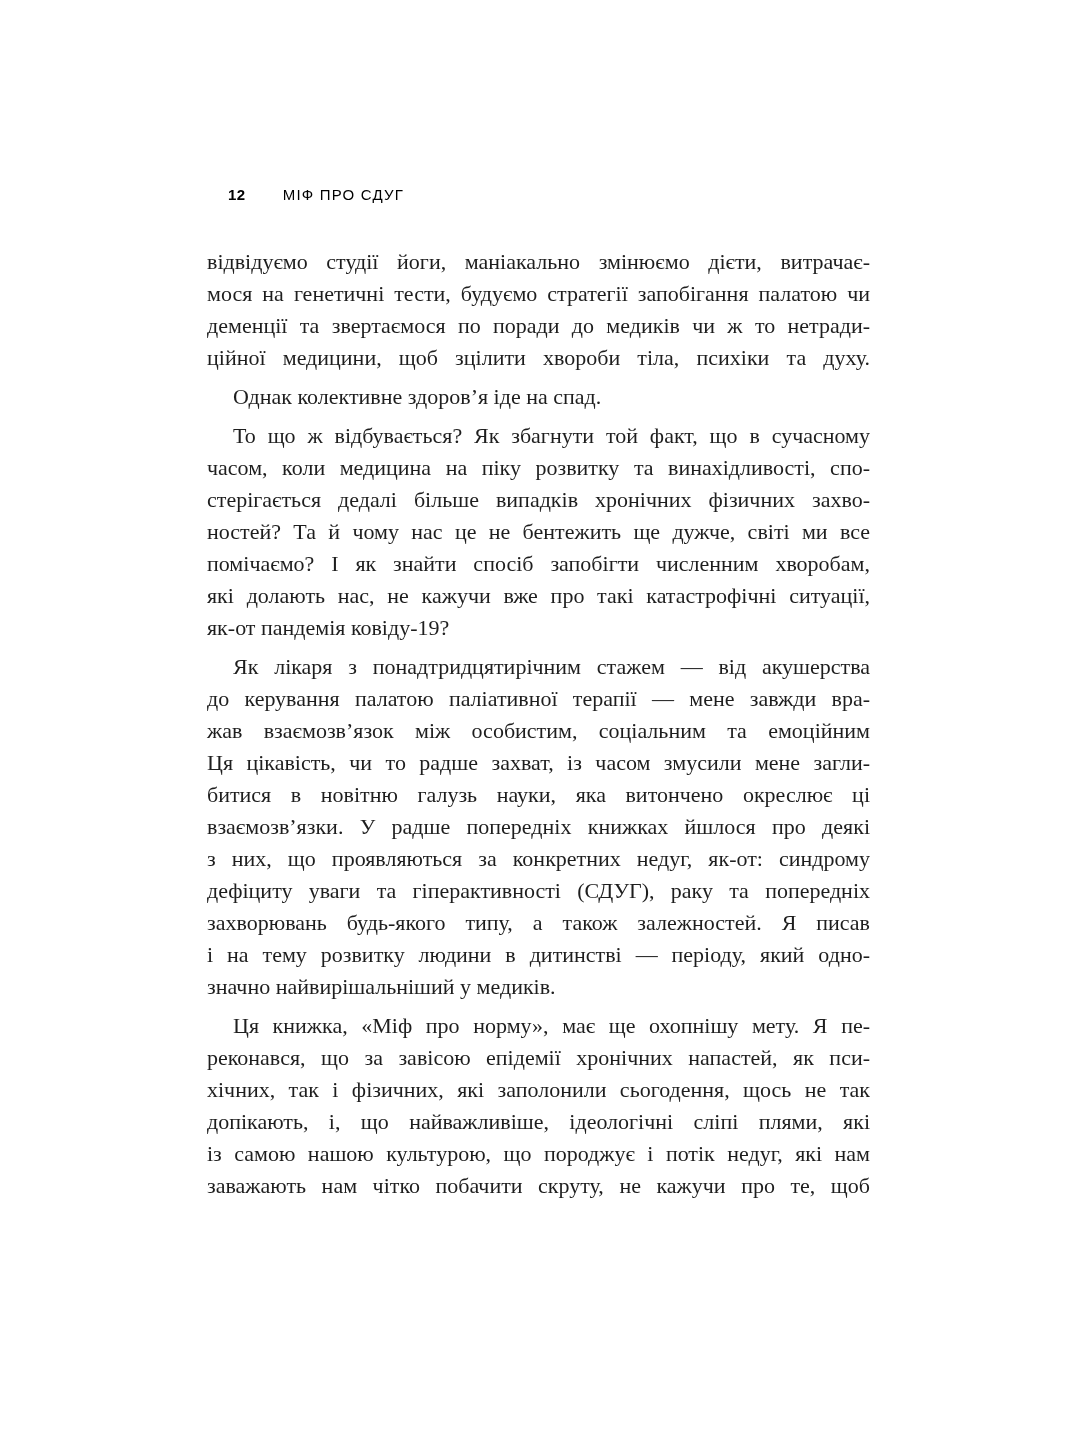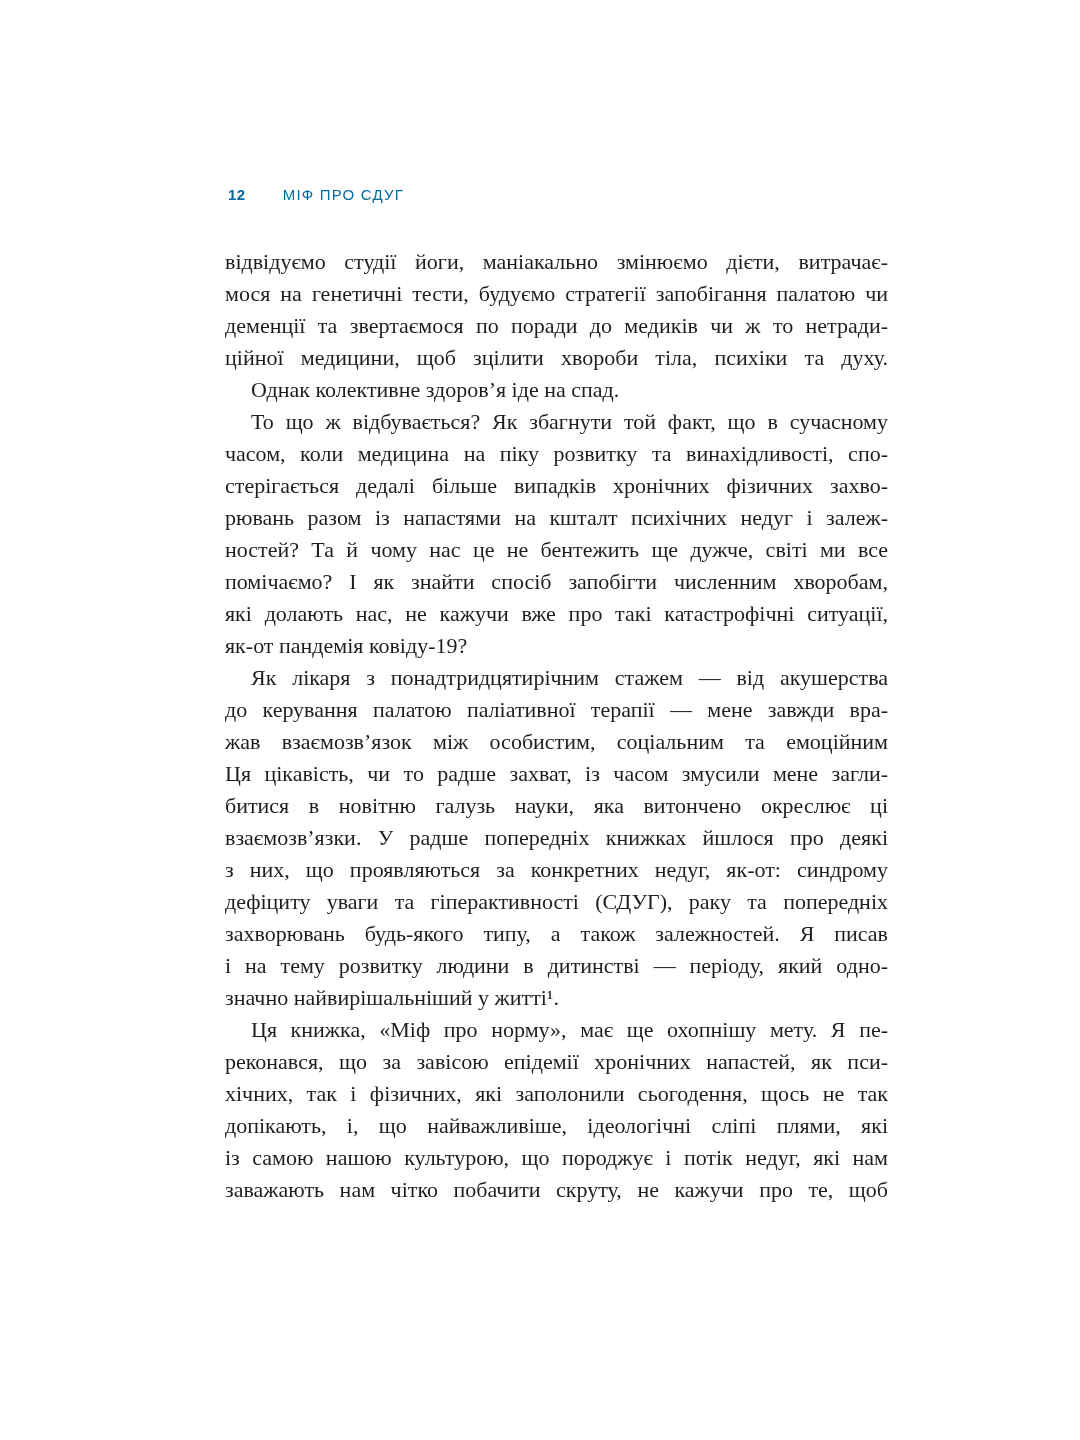--- a/index.html
+++ b/index.html
@@ -14,52 +14,53 @@
     background: #ffffff;
     overflow: hidden;
   }
   .running-head {
     position: absolute;
     left: 228px;
     top: 186px;
     display: flex;
     align-items: baseline;
     font-family: "Liberation Sans", "DejaVu Sans", sans-serif;
-    color: #0369a1;
+    color: #000000;
     font-size: 15px;
   }
   .pagenum {
     font-weight: 700;
     letter-spacing: 0.5px;
   }
   .runtitle {
     margin-left: 37px;
     font-weight: 400;
     letter-spacing: 1.2px;
   }
   .text-block {
     position: absolute;
-    left: 225px;
+    left: 207px;
     top: 246px;
     width: 663px;
     font-family: "Liberation Serif", "DejaVu Serif", serif;
     font-size: 22px;
     color: #1e1e1e;
   }
   .line {
     height: 32px;
     line-height: 32px;
     text-align: justify;
     text-align-last: justify;
     text-justify: inter-word;
     white-space: nowrap;
     overflow: visible;
   }
   .line.indent {
     padding-left: 26px;
+    margin-top: 7px;
   }
   .line.endline {
     text-align-last: left;
   }
 </style>
 </head>
 <body>
 
 <div class="page">
   <header class="running-head">
@@ -69,36 +70,35 @@
 
   <main class="text-block" id="text-block">
       <div class="line">відвідуємо студії йоги, маніакально змінюємо дієти, витрачає-</div>
       <div class="line">мося на генетичні тести, будуємо стратегії запобігання палатою чи</div>
       <div class="line">деменції та звертаємося по поради до медиків чи ж то нетради-</div>
       <div class="line">ційної медицини, щоб зцілити хвороби тіла, психіки та духу.</div>
       <div class="line indent endline">Однак колективне здоров’я іде на спад.</div>
       <div class="line indent">То що ж відбувається? Як збагнути той факт, що в сучасному</div>
       <div class="line">часом, коли медицина на піку розвитку та винахідливості, спо-</div>
       <div class="line">стерігається дедалі більше випадків хронічних фізичних захво-</div>
-      <div class="line">рювань разом із напастями на кшталт психічних недуг і залеж-</div>
       <div class="line">ностей? Та й чому нас це не бентежить ще дужче, світі ми все</div>
       <div class="line">помічаємо? І як знайти спосіб запобігти численним хворобам,</div>
       <div class="line">які долають нас, не кажучи вже про такі катастрофічні ситуації,</div>
       <div class="line endline">як-от пандемія ковіду-19?</div>
       <div class="line indent">Як лікаря з понадтридцятирічним стажем — від акушерства</div>
       <div class="line">до керування палатою паліативної терапії — мене завжди вра-</div>
       <div class="line">жав взаємозв’язок між особистим, соціальним та емоційним</div>
       <div class="line">Ця цікавість, чи то радше захват, із часом змусили мене загли-</div>
       <div class="line">битися в новітню галузь науки, яка витончено окреслює ці</div>
       <div class="line">взаємозв’язки. У радше попередніх книжках йшлося про деякі</div>
       <div class="line">з них, що проявляються за конкретних недуг, як-от: синдрому</div>
       <div class="line">дефіциту уваги та гіперактивності (СДУГ), раку та попередніх</div>
       <div class="line">захворювань будь-якого типу, а також залежностей. Я писав</div>
       <div class="line">і на тему розвитку людини в дитинстві — періоду, який одно-</div>
-      <div class="line endline">значно найвирішальніший у житті¹.</div>
+      <div class="line endline">значно найвирішальніший у медиків.</div>
       <div class="line indent">Ця книжка, «Міф про норму», має ще охопнішу мету. Я пе-</div>
       <div class="line">реконався, що за завісою епідемії хронічних напастей, як пси-</div>
       <div class="line">хічних, так і фізичних, які заполонили сьогодення, щось не так</div>
       <div class="line">допікають, і, що найважливіше, ідеологічні сліпі плями, які</div>
       <div class="line">із самою нашою культурою, що породжує і потік недуг, які нам</div>
       <div class="line">заважають нам чітко побачити скруту, не кажучи про те, щоб</div>
     </main>
 </div>
 
 </body></html>

